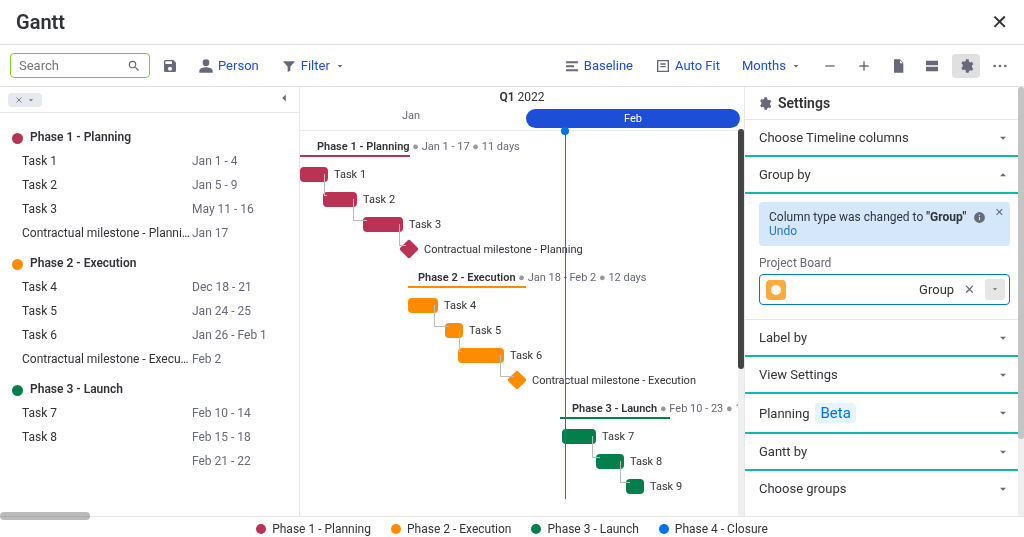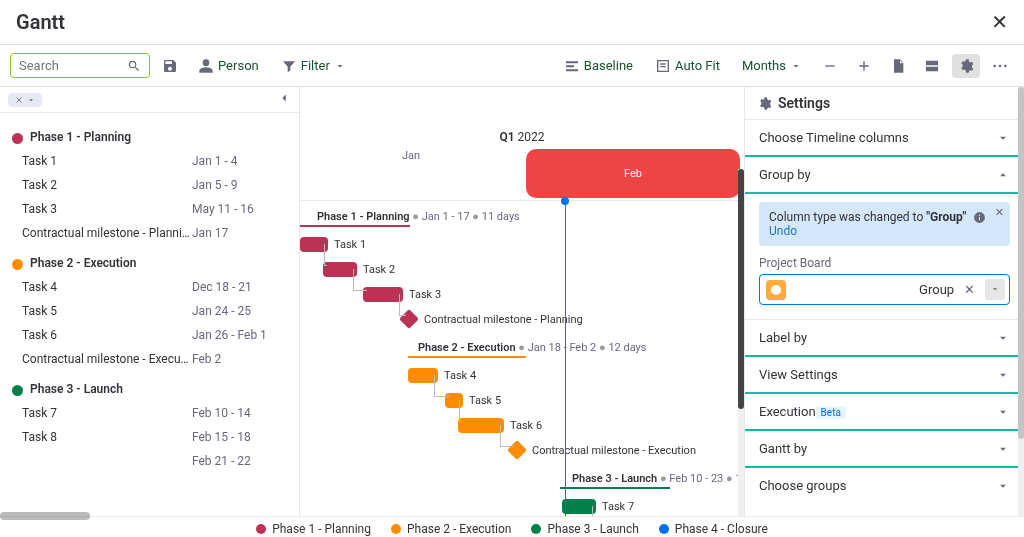--- a/index.html
+++ b/index.html
@@ -4,46 +4,46 @@
 <style>
 * { box-sizing: border-box; margin: 0; padding: 0; font-family: -apple-system, BlinkMacSystemFont, "Segoe UI", Roboto, sans-serif; }
 body { width: 1024px; height: 537px; background: #fff; color: #333; font-size: 13px; overflow: hidden; position: relative; }
 .titlebar { display: flex; align-items: center; padding: 10px 16px; border-bottom: 1px solid #e0e0e0; }
 .titlebar h1 { font-size: 20px; font-weight: 600; color: #323338; }
 .titlebar .close { margin-left: auto; font-size: 20px; cursor: pointer; color: #323338; }
 .toolbar { display: flex; align-items: center; padding: 8px 10px; border-bottom: 1px solid #e0e0e0; gap: 6px; }
 .search { display: flex; align-items: center; border: 1px solid #84cc16; border-radius: 4px; padding: 4px 8px; width: 140px; }
 .search input { border: none; outline: none; flex: 1; font-size: 13px; color: #666; width: 100%; }
 .search svg { width: 14px; height: 14px; fill: #666; }
-.tool-btn { display: flex; align-items: center; gap: 4px; padding: 4px 8px; border-radius: 4px; cursor: pointer; color: #14532d; font-size: 13px; }
+.tool-btn { display: flex; align-items: center; gap: 4px; padding: 4px 8px; border-radius: 4px; cursor: pointer; color: #1d4ed8; font-size: 13px; }
 .tool-btn svg { width: 16px; height: 16px; fill: #676879; }
 .icon-btn { padding: 4px 6px; border-radius: 4px; cursor: pointer; display: flex; align-items: center; }
 .icon-btn svg { width: 16px; height: 16px; fill: #676879; }
 .icon-btn.active { background: #e0e0e0; }
 .toolbar .spacer { flex: 1; }
 .body { display: flex; height: calc(537px - 44px - 38px - 26px); position: relative; }
 .left { width: 300px; border-right: 1px solid #e8e8e8; display: flex; flex-direction: column; position: relative; }
 .left-head { display: flex; align-items: center; padding: 4px 8px; border-bottom: 1px solid #e8e8e8; }
 .chip { background: #e6e9ef; border-radius: 4px; padding: 2px 6px; display: flex; align-items: center; gap: 2px; cursor: pointer; }
 .chip svg { width: 10px; height: 10px; fill: #676879; }
 .left-head .collapse { margin-left: auto; cursor: pointer; }
 .left-body { overflow: hidden; padding: 6px 0; position: relative; }
 .row { display: flex; align-items: center; padding: 5px 12px; font-size: 12px; color: #323338; }
 .row .name { flex: 0 0 180px; padding-left: 10px; white-space: nowrap; overflow: hidden; text-overflow: ellipsis; }
 .row .date { color: #676879; font-size: 12px; }
 .phase-row .name { font-weight: 600; padding-left: 18px; position: relative; }
 .phase-row .dot { position: absolute; left: 0; top: 3px; width: 11px; height: 11px; border-radius: 50%; }
 .scroll-hint { position: absolute; bottom: -4px; left: 0; width: 90px; height: 8px; background: #666; border-radius: 4px; opacity: .45; }
-.timeline { flex: 1; position: relative; overflow: hidden; margin-top: 40px; }
+.timeline { flex: 1; position: relative; overflow: hidden; }
 .tl-head { border-bottom: 1px solid #e8e8e8; }
 .quarter { text-align: center; padding: 3px 0; font-size: 12px; color: #323338; }
 .quarter b { font-weight: 600; }
 .months { display: flex; }
 .month { flex: 1; text-align: center; font-size: 11px; padding: 2px 0; }
-.month-pill { background: #ef4444; color: #fff; border-radius: 10px; padding: 18px 0; margin: 0 4px; }
+.month-pill { background: #1d4ed8; color: #fff; border-radius: 10px; padding: 3px 0; margin: 0 4px; }
 .tl-body { position: relative; padding-top: 6px; }
 .now-line { position: absolute; top: 0; bottom: 0; width: 1px; background: #0073ea; z-index: 5; }
 .now-dot { position: absolute; top: 0; width: 8px; height: 8px; background: #0073ea; border-radius: 50%; transform: translate(-50%, -50%); }
 .g-row { height: 25px; position: relative; }
 .g-phase-label { position: absolute; top: 3px; font-size: 11px; color: #323338; white-space: nowrap; }
 .g-phase-label b { font-weight: 600; }
 .g-phase-underline { position: absolute; height: 2px; top: 18px; }
 .g-bar { position: absolute; height: 15px; top: 5px; border-radius: 4px; }
 .g-label { position: absolute; top: 6px; font-size: 11px; color: #323338; white-space: nowrap; }
 .g-diamond { position: absolute; width: 14px; height: 14px; transform: rotate(45deg); top: 5px; border-radius: 2px; }
@@ -60,21 +60,21 @@
 .toast a { color: #1f76c2; cursor: pointer; }
 .toast svg { width: 13px; height: 13px; fill: #676879; vertical-align: middle; margin-left: 4px; }
 .field-label { font-size: 12px; color: #676879; margin-bottom: 4px; }
 .dropdown { border: 1px solid #0073ea; border-radius: 4px; display: flex; align-items: center; padding: 4px 4px 4px 6px; gap: 6px; }
 .dd-icon { width: 20px; height: 20px; background: #fdab3d; border-radius: 4px; display: flex; align-items: center; justify-content: center; }
 .dd-icon span { width: 10px; height: 10px; background: #fff; border-radius: 50%; }
 .dd-text { flex: 1; font-size: 13px; text-align: right; }
 .dd-x { cursor: pointer; color: #676879; padding: 0 4px; }
 .dd-caret { background: #e6e6e6; border-radius: 3px; padding: 3px 5px; cursor: pointer; }
 .dd-caret svg { width: 10px; height: 10px; fill: #676879; }
-.beta { background: #e5f4ff; color: #0073ea; font-size: 10px; padding: 1px 5px; border-radius: 3px; }
+.beta { background: #e5f4ff; color: #0073ea; font-size: 15px; padding: 1px 5px; border-radius: 3px; margin-left: 6px; }
 .settings-scroll { position: absolute; right: 0; top: 0; width: 6px; height: 100%; background: #f0f0f0; }
 .settings-thumb { position: absolute; right: 0; top: 0; width: 6px; height: 82%; background: #c4c4c4; border-radius: 3px; }
 .legend { display: flex; align-items: center; justify-content: center; gap: 20px; padding: 5px 0; font-size: 12px; color: #323338; border-top: 1px solid #e8e8e8; }
 .legend-item { display: flex; align-items: center; gap: 6px; }
 .legend-dot { width: 10px; height: 10px; border-radius: 50%; }
 </style>
 </head>
 <body>
 
 <div class="titlebar">
@@ -366,21 +366,21 @@
           <path d="M7 10l5 5 5-5z"></path>
         </svg>
     </div>
     <div class="sect">
       <span>View Settings</span>
       <svg viewBox="0 0 24 24">
           <path d="M7 10l5 5 5-5z"></path>
         </svg>
     </div>
     <div class="sect">
-      <span><span>Execution</span><span class="beta">Beta</span></span>
+      <span><span>Planning</span><span class="beta">Beta</span></span>
       <svg viewBox="0 0 24 24">
           <path d="M7 10l5 5 5-5z"></path>
         </svg>
     </div>
     <div class="sect">
       <span>Gantt by</span>
       <svg viewBox="0 0 24 24">
           <path d="M7 10l5 5 5-5z"></path>
         </svg>
     </div>

